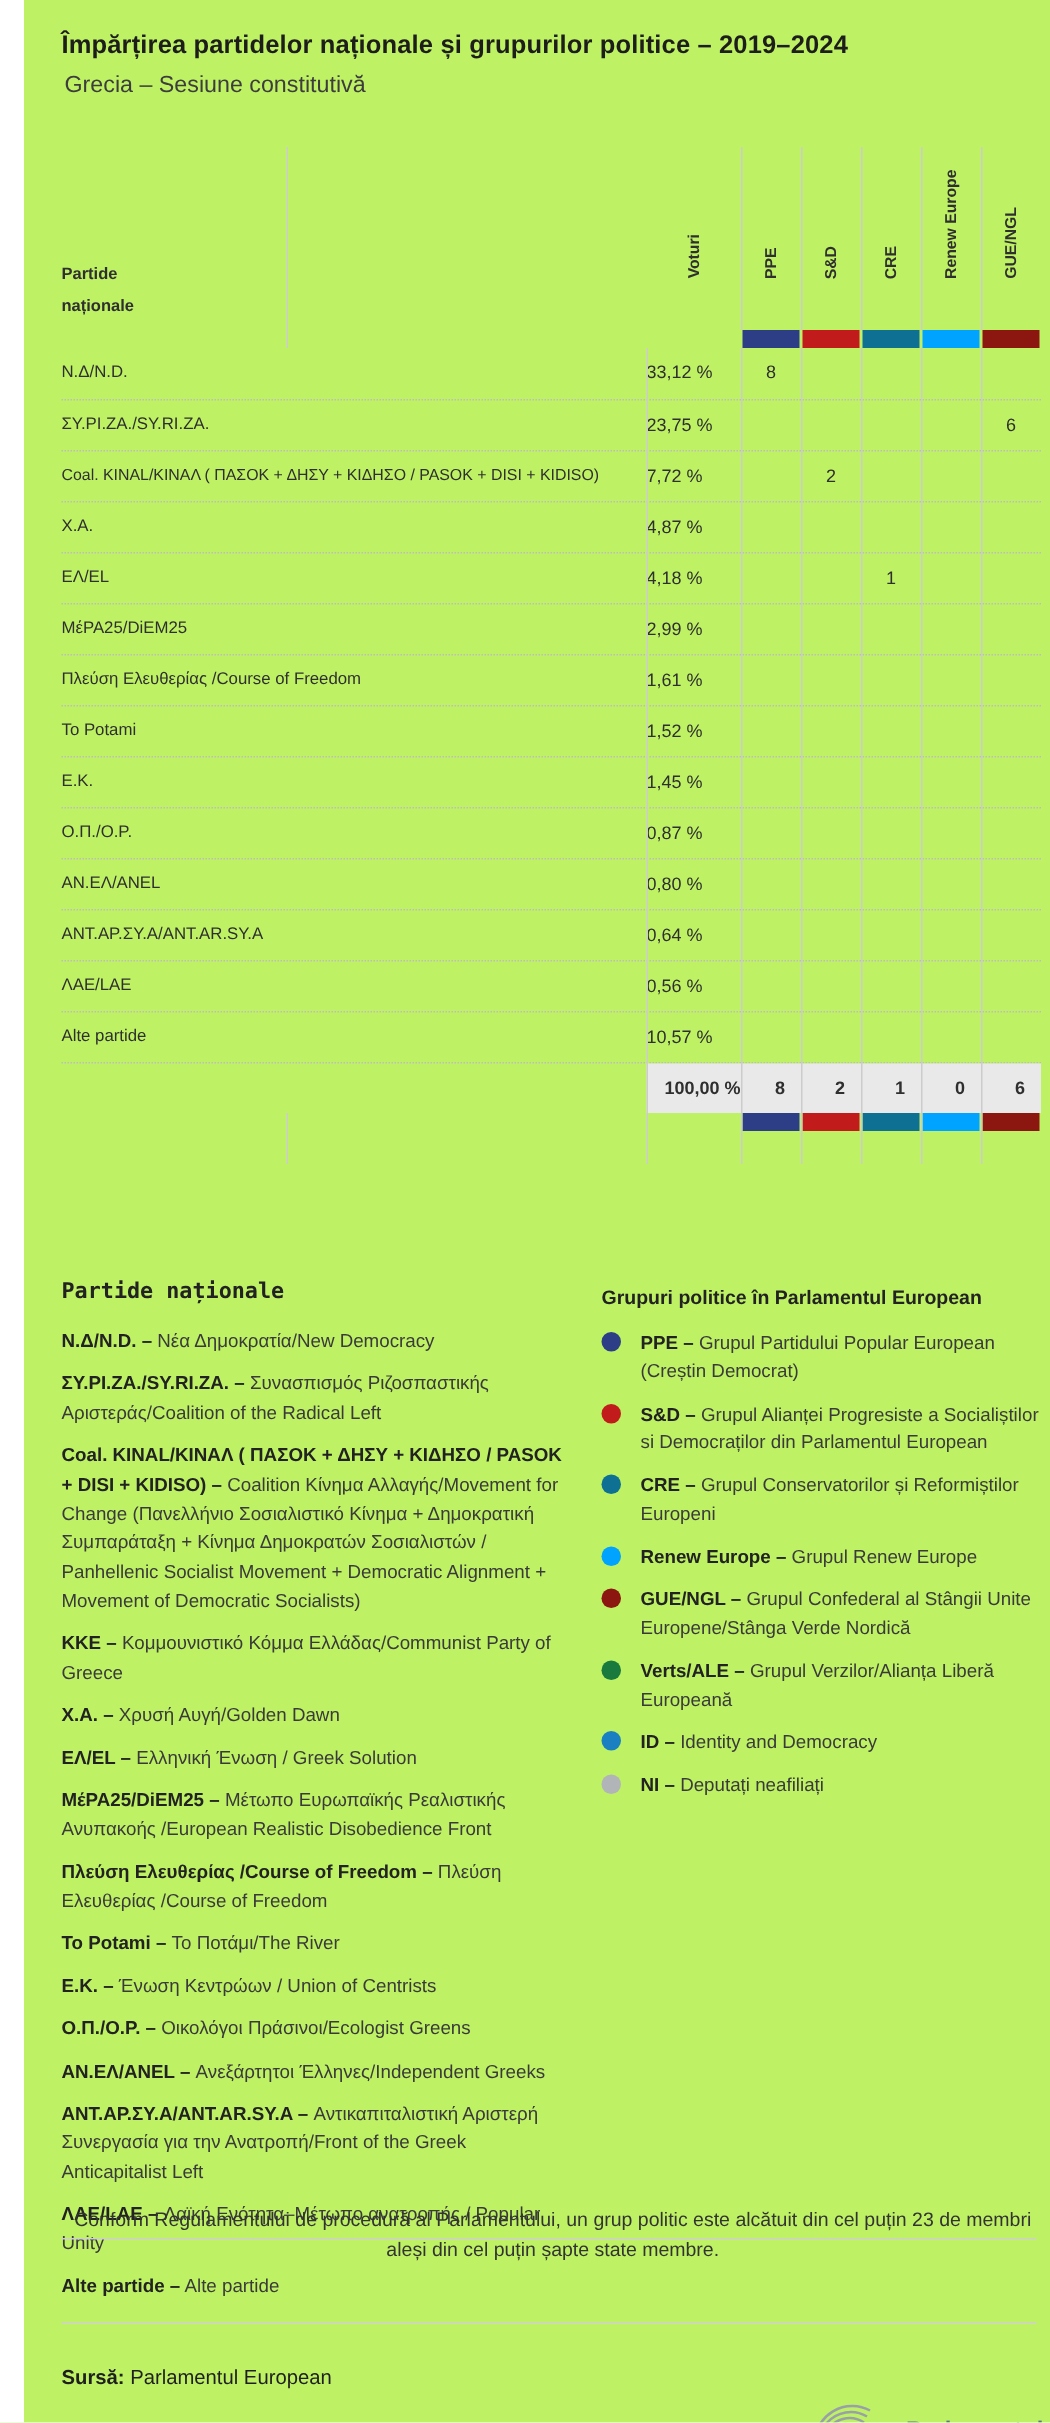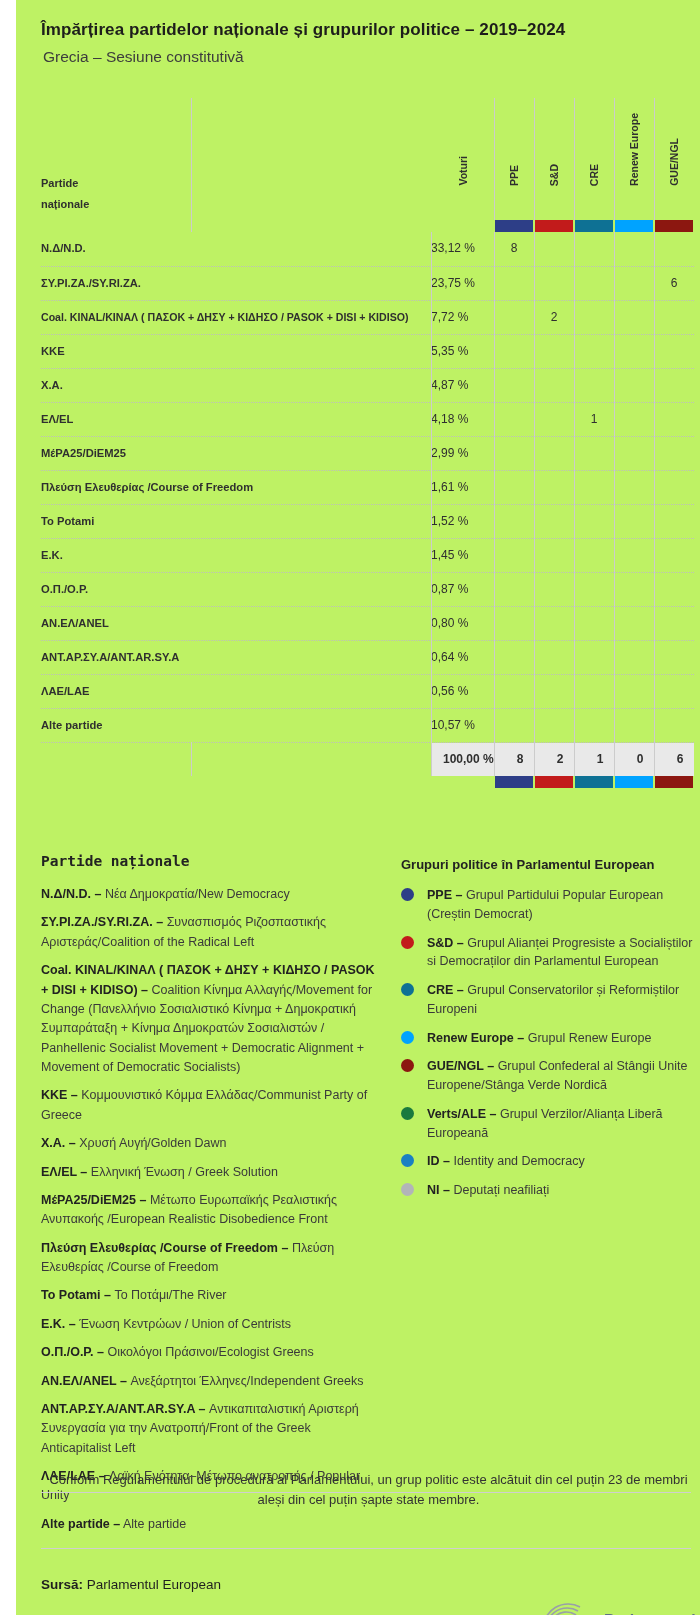--- a/index.html
+++ b/index.html
@@ -15,21 +15,21 @@
   .thead .hcell{display:flex;justify-content:center;align-items:flex-end;padding-bottom:34px;}
   .thead .hrot{writing-mode:vertical-rl;transform:rotate(180deg);font-size:10.5px;font-weight:bold;
                white-space:nowrap;color:#2f2f2f;}
   .thead .hparty{display:flex;align-items:flex-end;padding-bottom:6px;}
   .thead .hparty span{display:block;width:62px;font-size:11px;font-weight:bold;line-height:1.85;color:#2f2f2f;}
   .bar-row{height:12px;}
   .bar-row .seg{height:12px;margin:0 1px;}
   .trow{height:34px;box-sizing:border-box;}
   .tbody .trow + .trow{border-top:1px dotted #bdbdbd;}
   .c{height:100%;line-height:33px;overflow:visible;white-space:nowrap;}
-  .c.p{font-size:11.2px;font-weight:bold;}
+  .c.p{font-size:11.2px;font-weight:normal;}
   .c.v{font-size:12px;padding-right:6px;box-sizing:border-box;}
   .c.s{font-size:12px;text-align:center;}
   .trow.total .c{background:#e9e9e9;}
   .trow.total .c.p{background:transparent;}
   .trow.total .c.v,.trow.total .c.s{font-weight:bold;padding-left:12px;}
   .vl{position:absolute;width:1px;background:#cccccc;}
 
   
   .legend-left{position:absolute;left:25px;top:853px;width:340px;}
   .legend-left h3{margin:0 0 16px 0;font-family:"DejaVu Sans Mono",monospace;font-size:14.5px;font-weight:bold;color:#222;}
@@ -121,29 +121,20 @@
         <div class="c s"></div>
         <div class="c s"></div>
         <div class="c s"></div>
         <div class="c s">6</div>
       </div>
       <div class="trow">
         <div class="c p" style="font-size:10.6px">Coal. KINAL/ΚΙΝΑΛ ( ΠΑΣΟΚ + ΔΗΣΥ + ΚΙΔΗΣΟ / PASOK + DISI + KIDISO)</div>
         <div class="c v">7,72 %</div>
         <div class="c s"></div>
         <div class="c s">2</div>
-        <div class="c s"></div>
-        <div class="c s"></div>
-        <div class="c s"></div>
-      </div>
-      <div class="trow">
-        <div class="c p">KKE</div>
-        <div class="c v">5,35 %</div>
-        <div class="c s"></div>
-        <div class="c s"></div>
         <div class="c s"></div>
         <div class="c s"></div>
         <div class="c s"></div>
       </div>
       <div class="trow">
         <div class="c p">Χ.Α.</div>
         <div class="c v">4,87 %</div>
         <div class="c s"></div>
         <div class="c s"></div>
         <div class="c s"></div>

